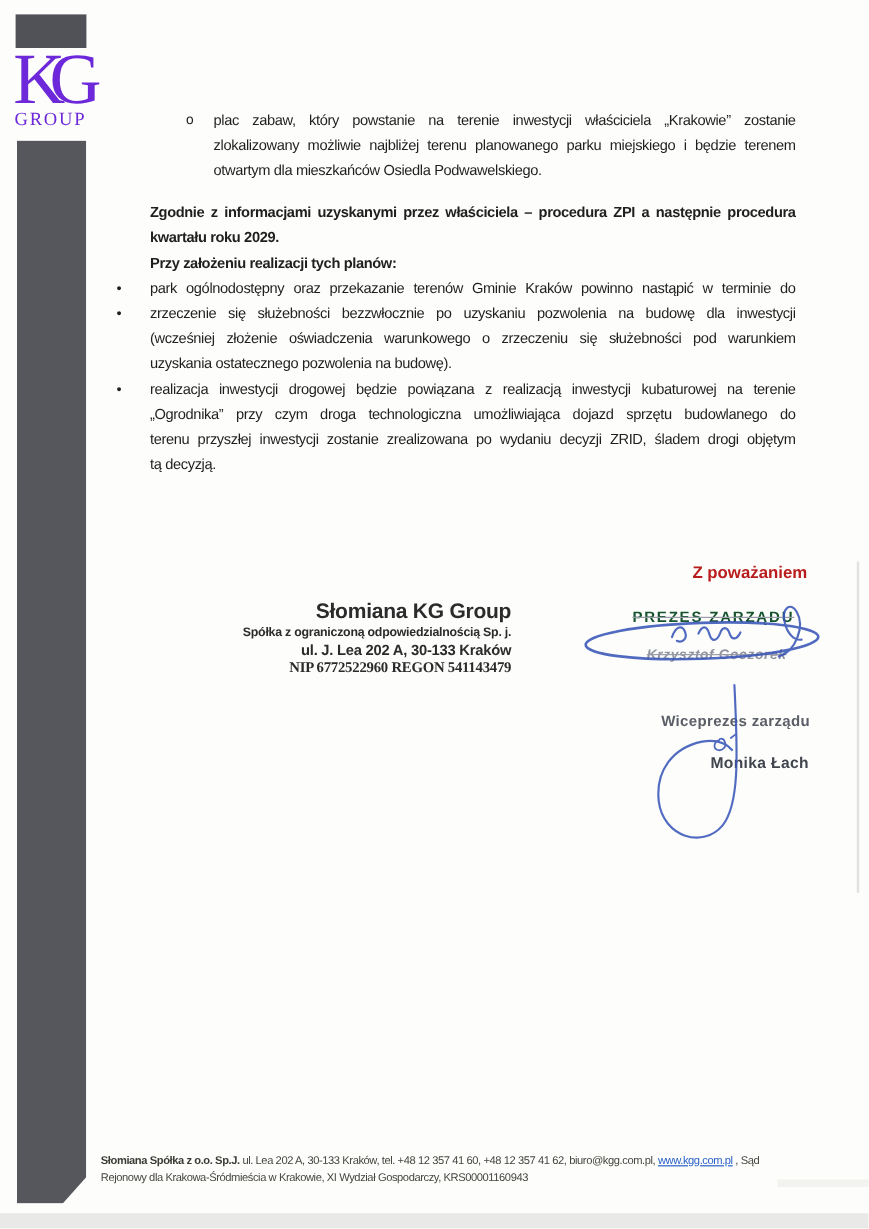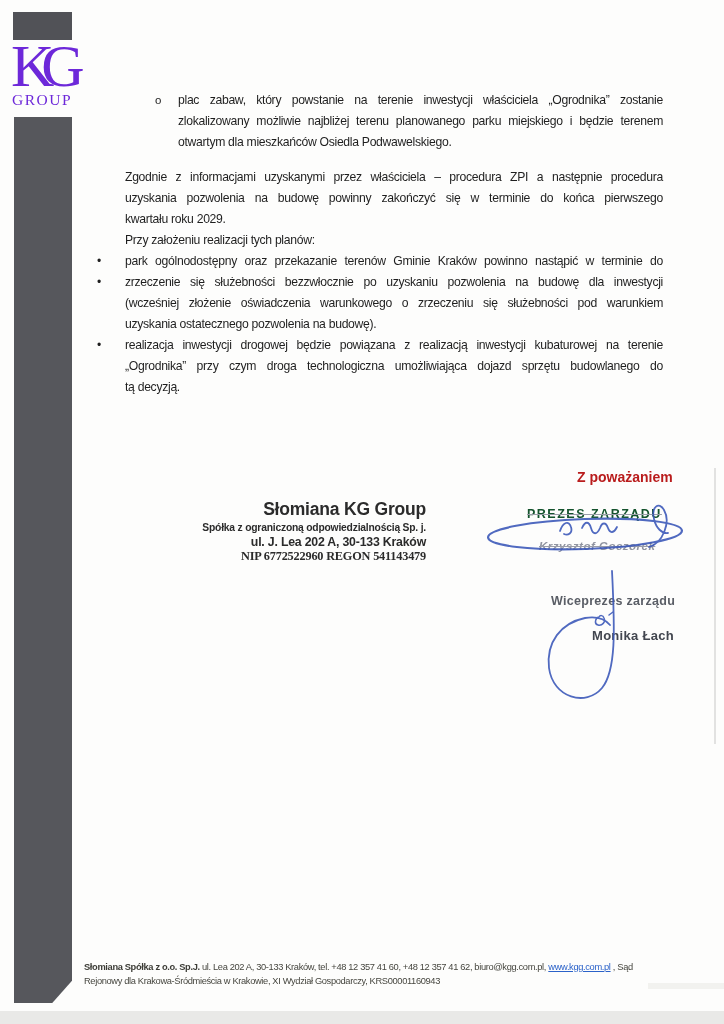--- a/index.html
+++ b/index.html
@@ -17,21 +17,21 @@
   .right-faint-line{position:absolute; left:714px; top:468px; width:2px; height:276px; background:#dbdbd9; opacity:.8;}
   .footer-smudge{position:absolute; left:648px; top:983px; width:76px; height:6px; background:#ededea; opacity:.7;}
   
   .logo{position:absolute; left:11px; top:42px; width:110px; color:#6d28d9;}
   .logo-kg{font-family:"Liberation Serif", serif; font-size:60px; line-height:48px; font-weight:400; letter-spacing:-13px;}
   .logo-group{font-family:"Liberation Serif", serif; font-size:15.5px; letter-spacing:1.5px; margin-top:1px; margin-left:1px;}
   
   .doc-body{position:absolute; left:97px; top:90px; width:566px; font-size:12.2px; letter-spacing:-0.3px; color:#1f1f1f;}
   .block{display:flex; align-items:flex-start;}
   .block.sub-bullet{margin-left:58px; margin-bottom:14px;}
-  .block.para{margin-left:28px;}
+  .block.para{margin-left:28px;font-weight:bold;}
   .block.bullet .marker{width:28px; flex:0 0 28px;}
   .block.sub-bullet .marker{width:23px; flex:0 0 23px; font-size:11.5px;}
   .marker{line-height:21px;}
   .lines{flex:1 1 auto; min-width:0;}
   .line{line-height:21px; text-align:justify; text-align-last:justify;}
   .line.noj{text-align-last:left;}
   
   .closing{position:absolute; left:577px; top:469px; font-size:14px; font-weight:700; color:#b91c1c;}
   .company-stamp{position:absolute; left:178px; top:499px; width:248px; text-align:right; color:#2b2b2b; white-space:nowrap;}
   .cs-name{font-size:17.5px; font-weight:600; letter-spacing:-0.2px;}
@@ -65,29 +65,28 @@
 
   <div class="logo">
     <div class="logo-kg">KG</div>
     <div class="logo-group">GROUP</div>
   </div>
 
   <div class="doc-body">
       <div class="block sub-bullet">
         <div class="marker">o</div>
         <div class="lines">
-          <div class="line">plac zabaw, który powstanie na terenie inwestycji właściciela „Ogrodnika” zostanie</div>
+          <div class="line">plac zabaw, który powstanie na terenie inwestycji właściciela „Krakowie” zostanie</div>
           <div class="line">zlokalizowany możliwie najbliżej terenu planowanego parku miejskiego i będzie terenem</div>
           <div class="line noj">otwartym dla mieszkańców Osiedla Podwawelskiego.</div>
         </div>
       </div>
       <div class="block para">
         <div class="lines">
           <div class="line">Zgodnie z informacjami uzyskanymi przez właściciela – procedura ZPI a następnie procedura</div>
-          <div class="line">uzyskania pozwolenia na budowę powinny zakończyć się w terminie do końca pierwszego</div>
           <div class="line noj">kwartału roku 2029.</div>
         </div>
       </div>
       <div class="block para">
         <div class="lines">
           <div class="line noj">Przy założeniu realizacji tych planów:</div>
         </div>
       </div>
       <div class="block bullet">
         <div class="marker">•</div>
@@ -101,20 +100,21 @@
           <div class="line">zrzeczenie się służebności bezzwłocznie po uzyskaniu pozwolenia na budowę dla inwestycji</div>
           <div class="line">(wcześniej złożenie oświadczenia warunkowego o zrzeczeniu się służebności pod warunkiem</div>
           <div class="line noj">uzyskania ostatecznego pozwolenia na budowę).</div>
         </div>
       </div>
       <div class="block bullet">
         <div class="marker">•</div>
         <div class="lines">
           <div class="line">realizacja inwestycji drogowej będzie powiązana z realizacją inwestycji kubaturowej na terenie</div>
           <div class="line">„Ogrodnika” przy czym droga technologiczna umożliwiająca dojazd sprzętu budowlanego do</div>
+          <div class="line">terenu przyszłej inwestycji zostanie zrealizowana po wydaniu decyzji ZRID, śladem drogi objętym</div>
           <div class="line noj">tą decyzją.</div>
         </div>
       </div>
     </div>
 
   <div class="closing">Z poważaniem</div>
 
   <div class="company-stamp">
     <div class="cs-name">Słomiana KG Group</div>
     <div class="cs-legal">Spółka z ograniczoną odpowiedzialnością Sp. j.</div>

